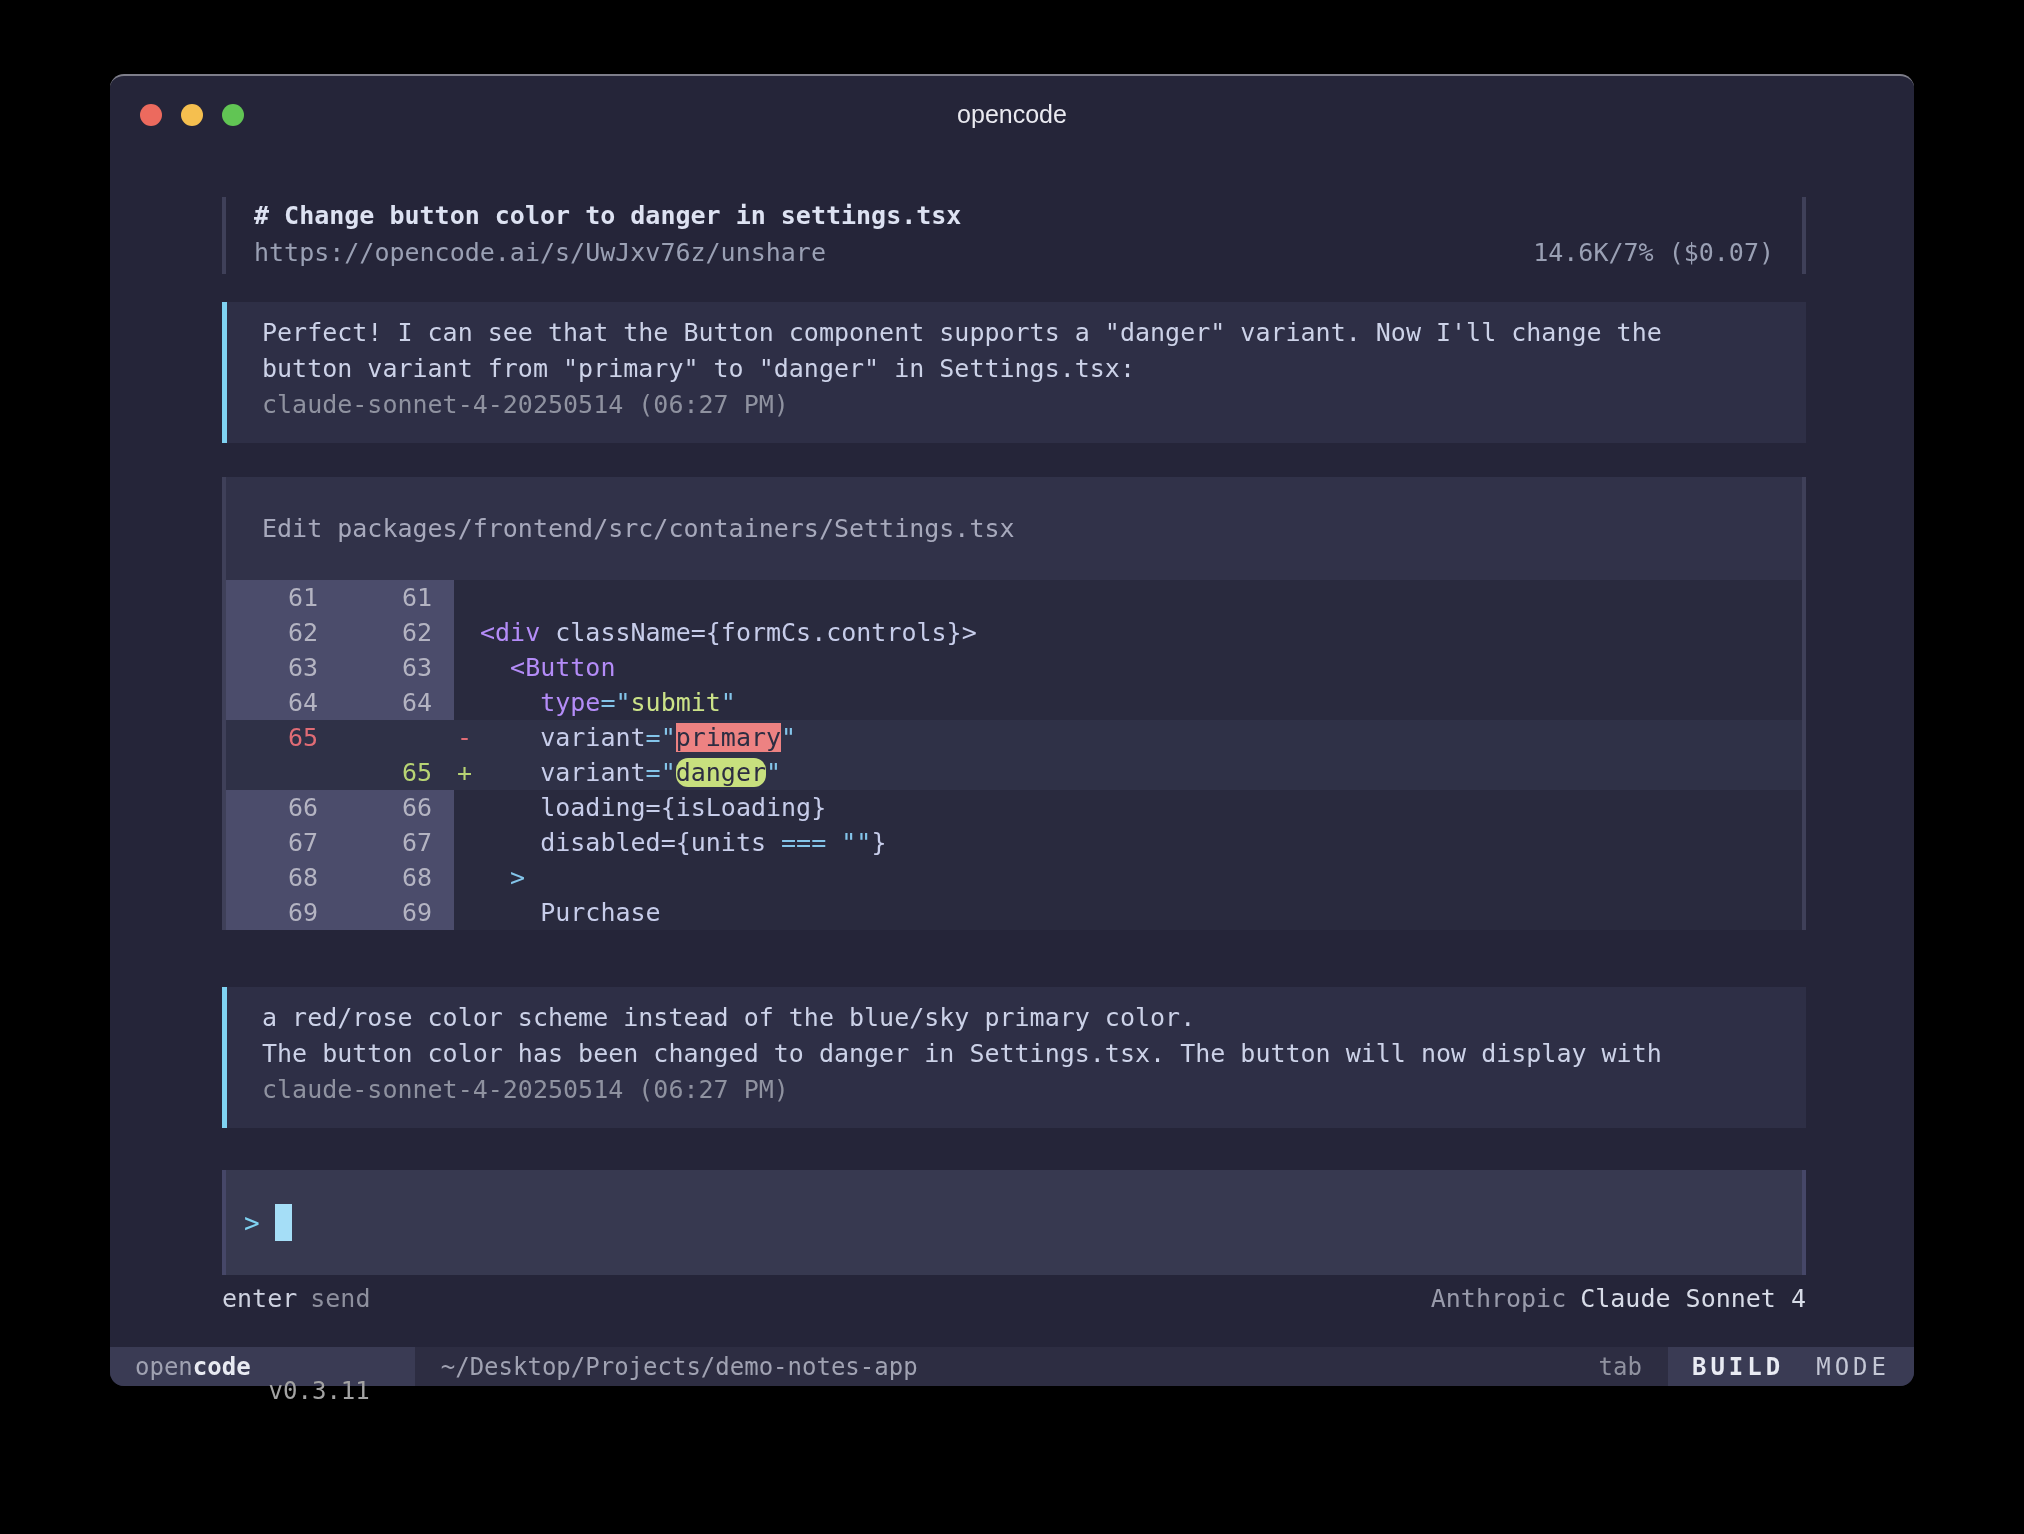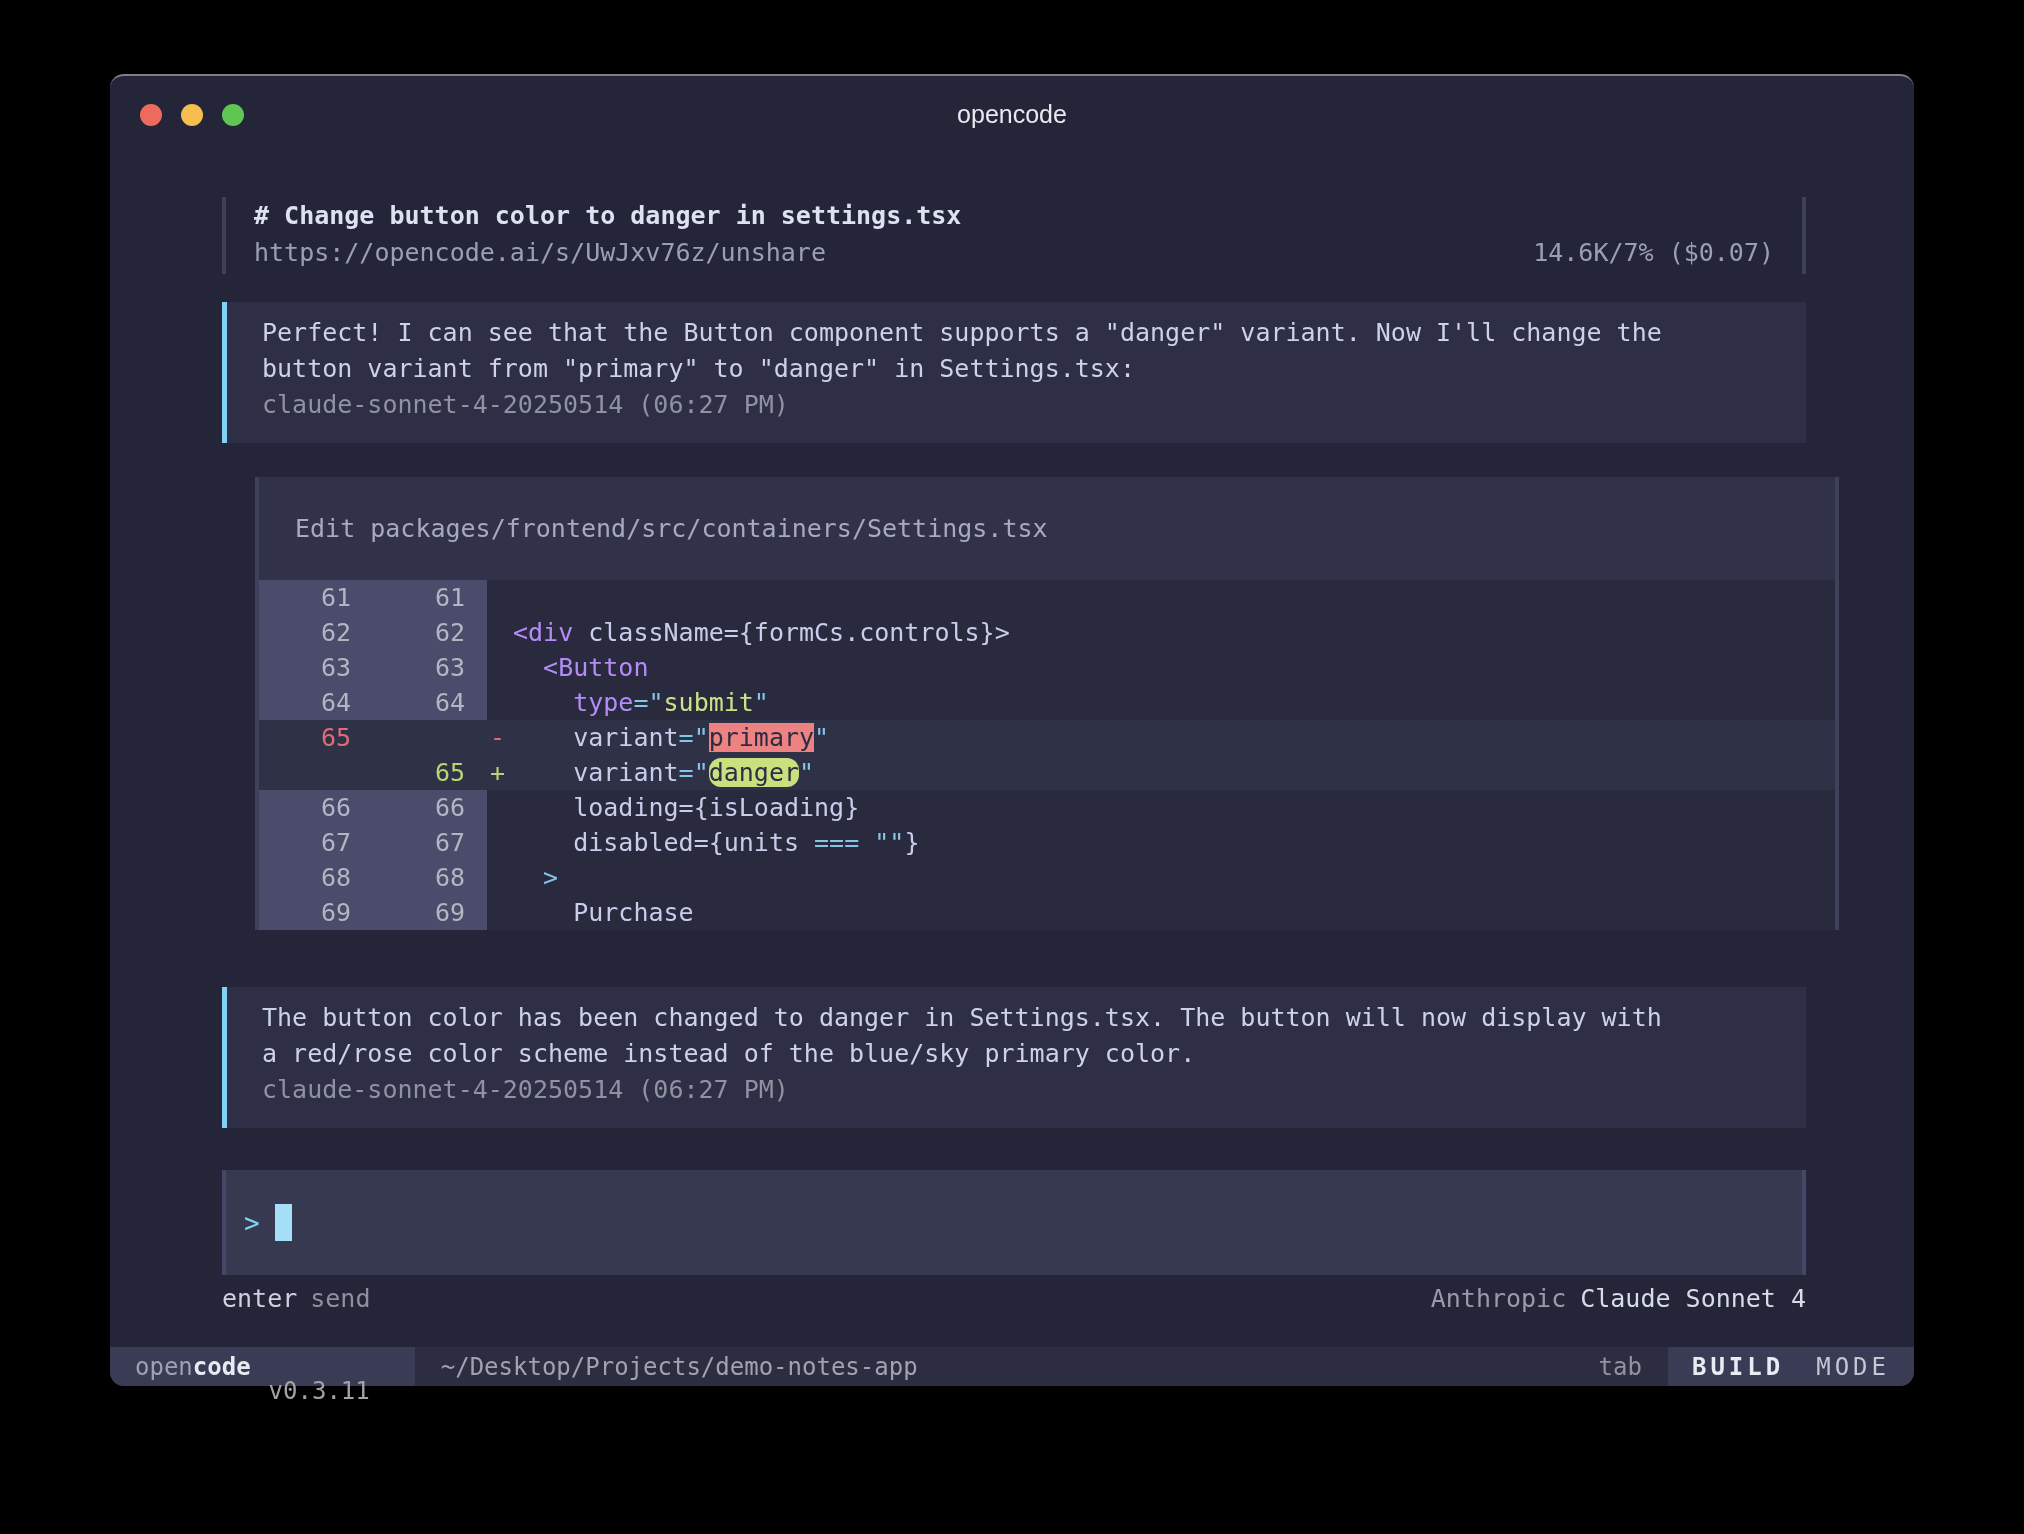--- a/index.html
+++ b/index.html
@@ -24,21 +24,21 @@
   .hdr-unshare{color:#9aa0b4;}
   .hdr-usage{color:#9aa0b4;margin-left:auto;}
   
   .msg{position:absolute;left:112px;width:1584px;box-sizing:border-box;background:#2e2f46;
        border-left:5px solid #7fd2f1;padding:13px 36px 20px 35px;line-height:36px;color:#ccd2e8;}
   .msg.m1{top:226px;height:141px;}
   .msg.m2{top:911px;height:141px;}
   .msg .meta{color:#8f92a0;}
   
   .edit{position:absolute;left:112px;top:401px;width:1584px;box-sizing:border-box;
-        border-left:4px solid #3f4059;border-right:4px solid #3f4059;margin-left:33px;}
+        border-left:4px solid #3f4059;border-right:4px solid #3f4059;}
   .edit-hd{height:103px;background:#313249;display:flex;align-items:center;
            padding-left:36px;color:#a7a9bc;}
   .drow{display:flex;height:35px;line-height:35px;background:#292a3e;}
   .gut{flex:0 0 114px;box-sizing:border-box;text-align:right;padding-right:22px;
        color:#b4b4c2;background:#4b4c6b;}
   .drow.del,.drow.add{background:#2f3147;}
   .drow.del .gut,.drow.add .gut{background:transparent;}
   .drow.del .gut.old{color:#e06c75;}
   .drow.add .gut.new{color:#b8d474;}
   .mark{flex:0 0 26px;box-sizing:border-box;padding-left:3px;}
@@ -165,22 +165,22 @@
         <div class="drow ctx">
           <span class="gut old">69</span>
           <span class="gut new">69</span>
           <span class="mark"></span>
           <span class="code"><span class="tk-plain">    </span><span class="tk-plain">Purchase</span></span>
         </div>
       </div>
   </div>
 
   <div class="msg m2">
+    <div>a red/rose color scheme instead of the blue/sky primary color.</div>
     <div>The button color has been changed to danger in Settings.tsx. The button will now display with</div>
-    <div>a red/rose color scheme instead of the blue/sky primary color.</div>
     <div class="meta">claude-sonnet-4-20250514 (06:27 PM)</div>
   </div>
 
   <div class="inputbox">
     <span class="prompt">&gt;</span>
     <span class="cursor"></span>
   </div>
 
   <div class="hints">
     <span>

